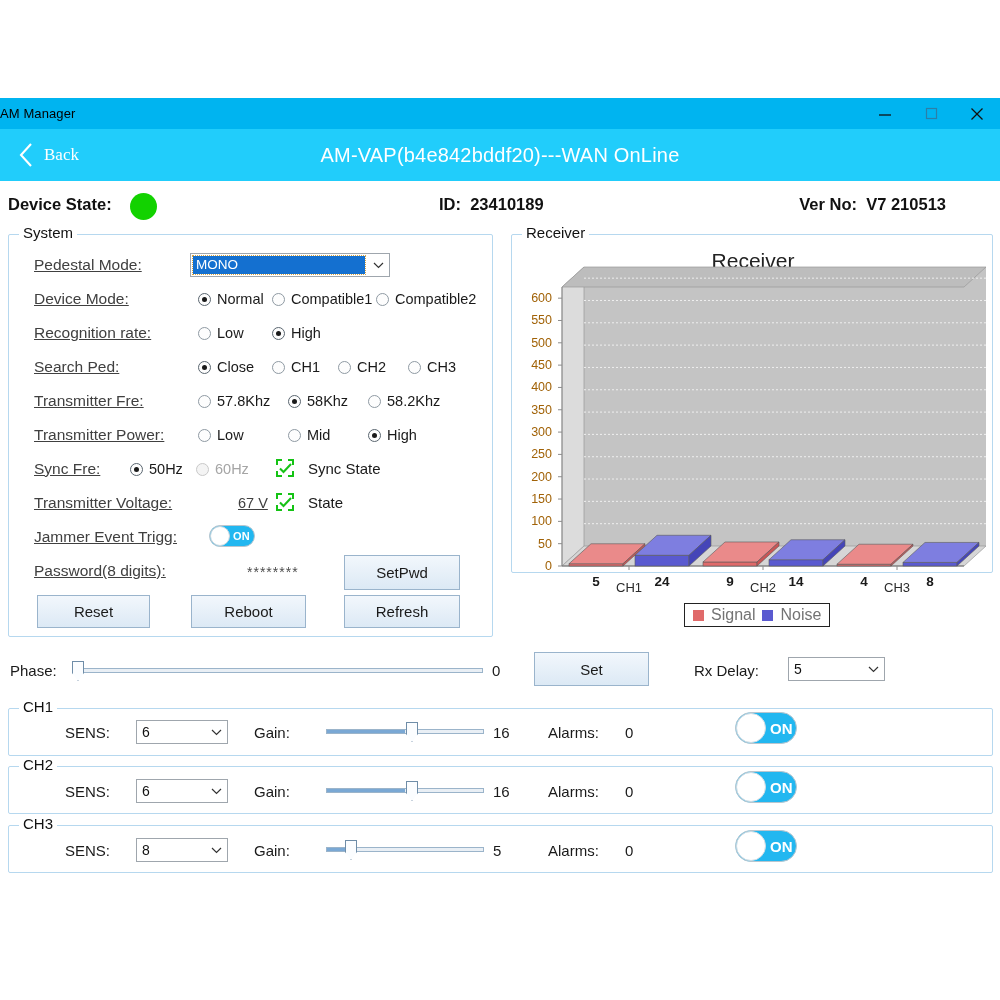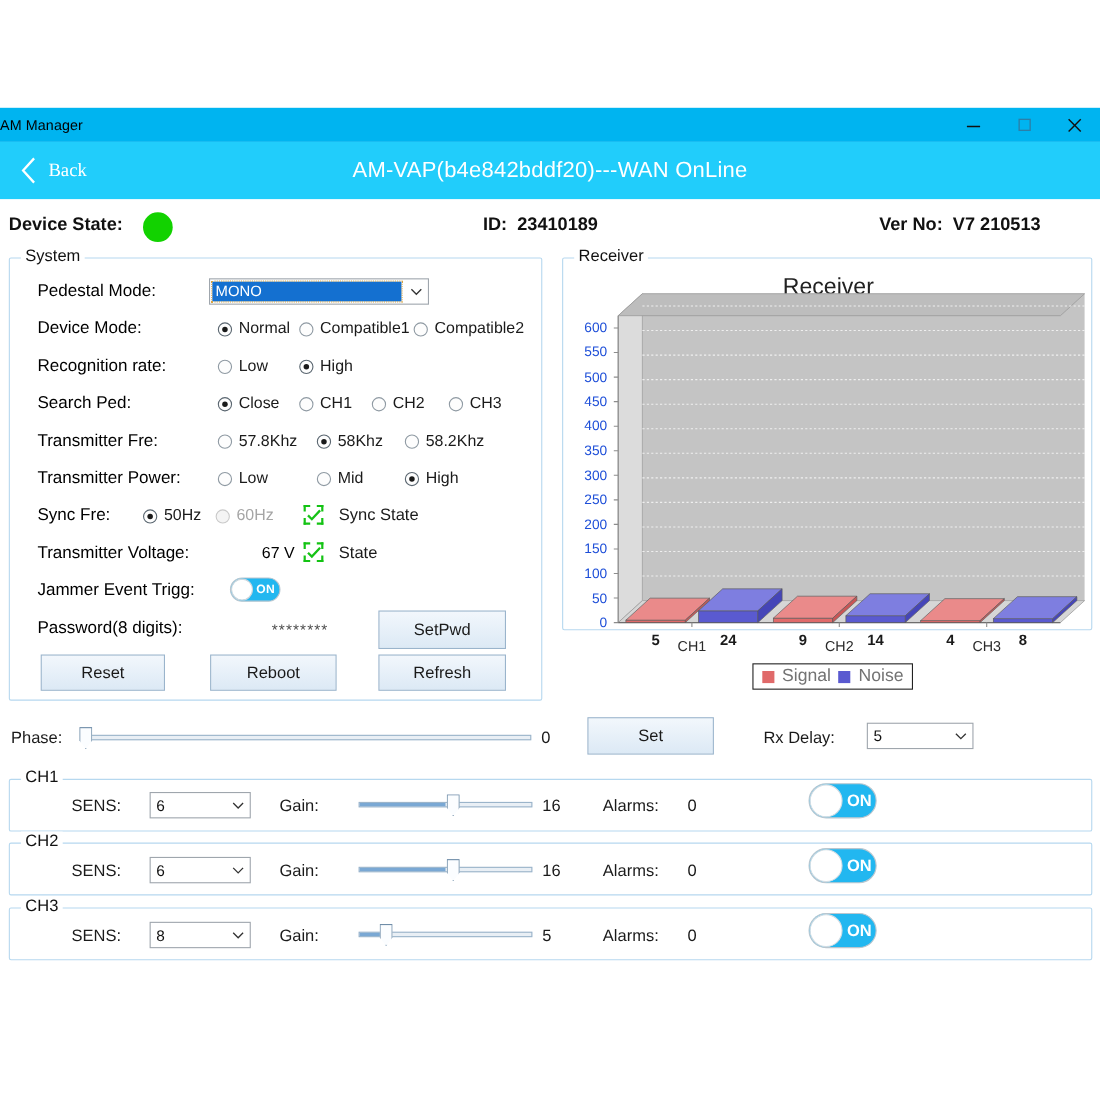--- a/index.html
+++ b/index.html
@@ -76,21 +76,21 @@
   .gb-legend {
     position: absolute; top: -11px; left: 10px;
     background: #ffffff; padding: 0 4px;
     font-size: 15px; color: #111;
   }
   #system-box { left: 8px; top: 234px; width: 485px; height: 403px; }
   #receiver-box { left: 511px; top: 234px; width: 482px; height: 339px; text-decoration: underline; }
 
   
   .sys-label {
-    position: absolute; font-size: 15.5px; color: #000000; white-space: nowrap;
+    position: absolute; font-size: 15.5px; color: #404040; white-space: nowrap; text-decoration: underline;
   }
   .radio {
     position: absolute; display: flex; align-items: center; gap: 6px;
     font-size: 14.5px; color: #1a1a1a; white-space: nowrap;
   }
   .radio .rdot {
     width: 13px; height: 13px; border-radius: 50%;
     border: 1px solid #8f9aa3; background: #fdfdfd; position: relative; flex: 0 0 auto;
   }
   .radio.on .rdot { border-color: #5a6670; }
@@ -150,21 +150,21 @@
 
   
   .chart-title {
     position: absolute; left: 0; top: 14px; width: 100%;
     text-align: center; font-size: 21px; color: #222;
   }
   #chart-area {
     position: absolute; left: 0; top: 0; width: 482px; height: 403px;
   }
   .ytick {
-    position: absolute; right: 0; font-size: 12.5px; color: #1d4ed8;
+    position: absolute; right: 0; font-size: 12.5px; color: #a16207;
     text-align: right; width: 34px; transform: translateY(-50%);
   }
   .xcat {
     position: absolute; font-size: 13px; color: #2a2a2a; transform: translateX(-50%);
   }
   .xval {
     position: absolute; font-size: 13.5px; color: #1a1a1a; font-weight: bold;
     transform: translateX(-50%);
   }
   .legendbox {

